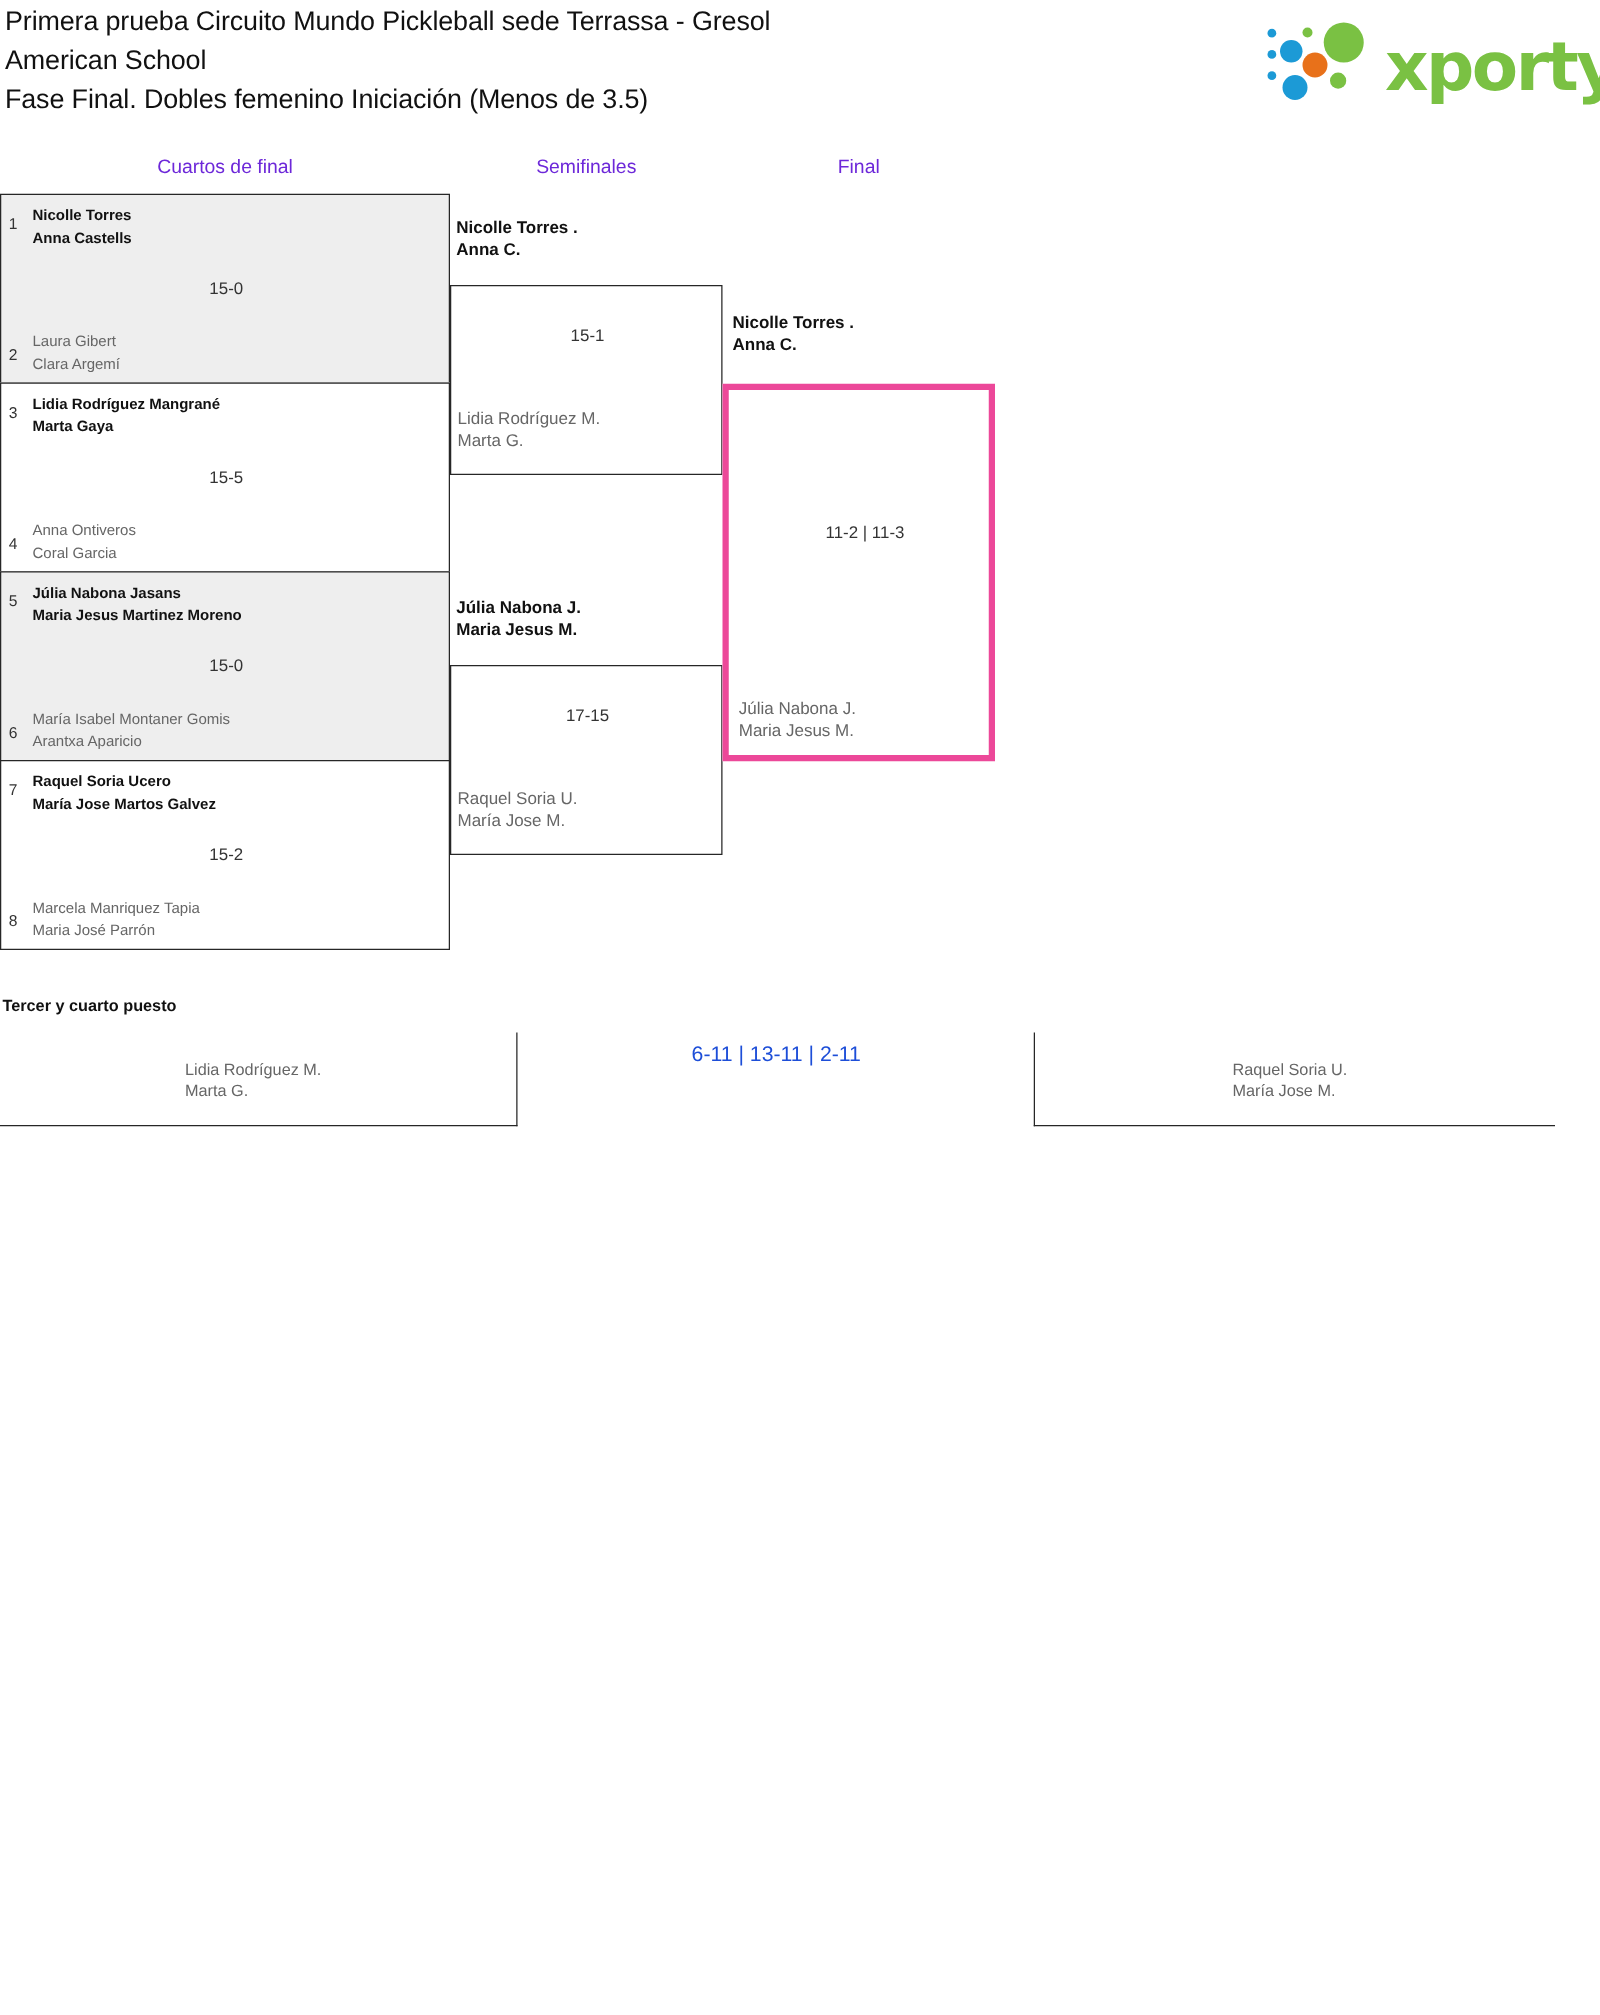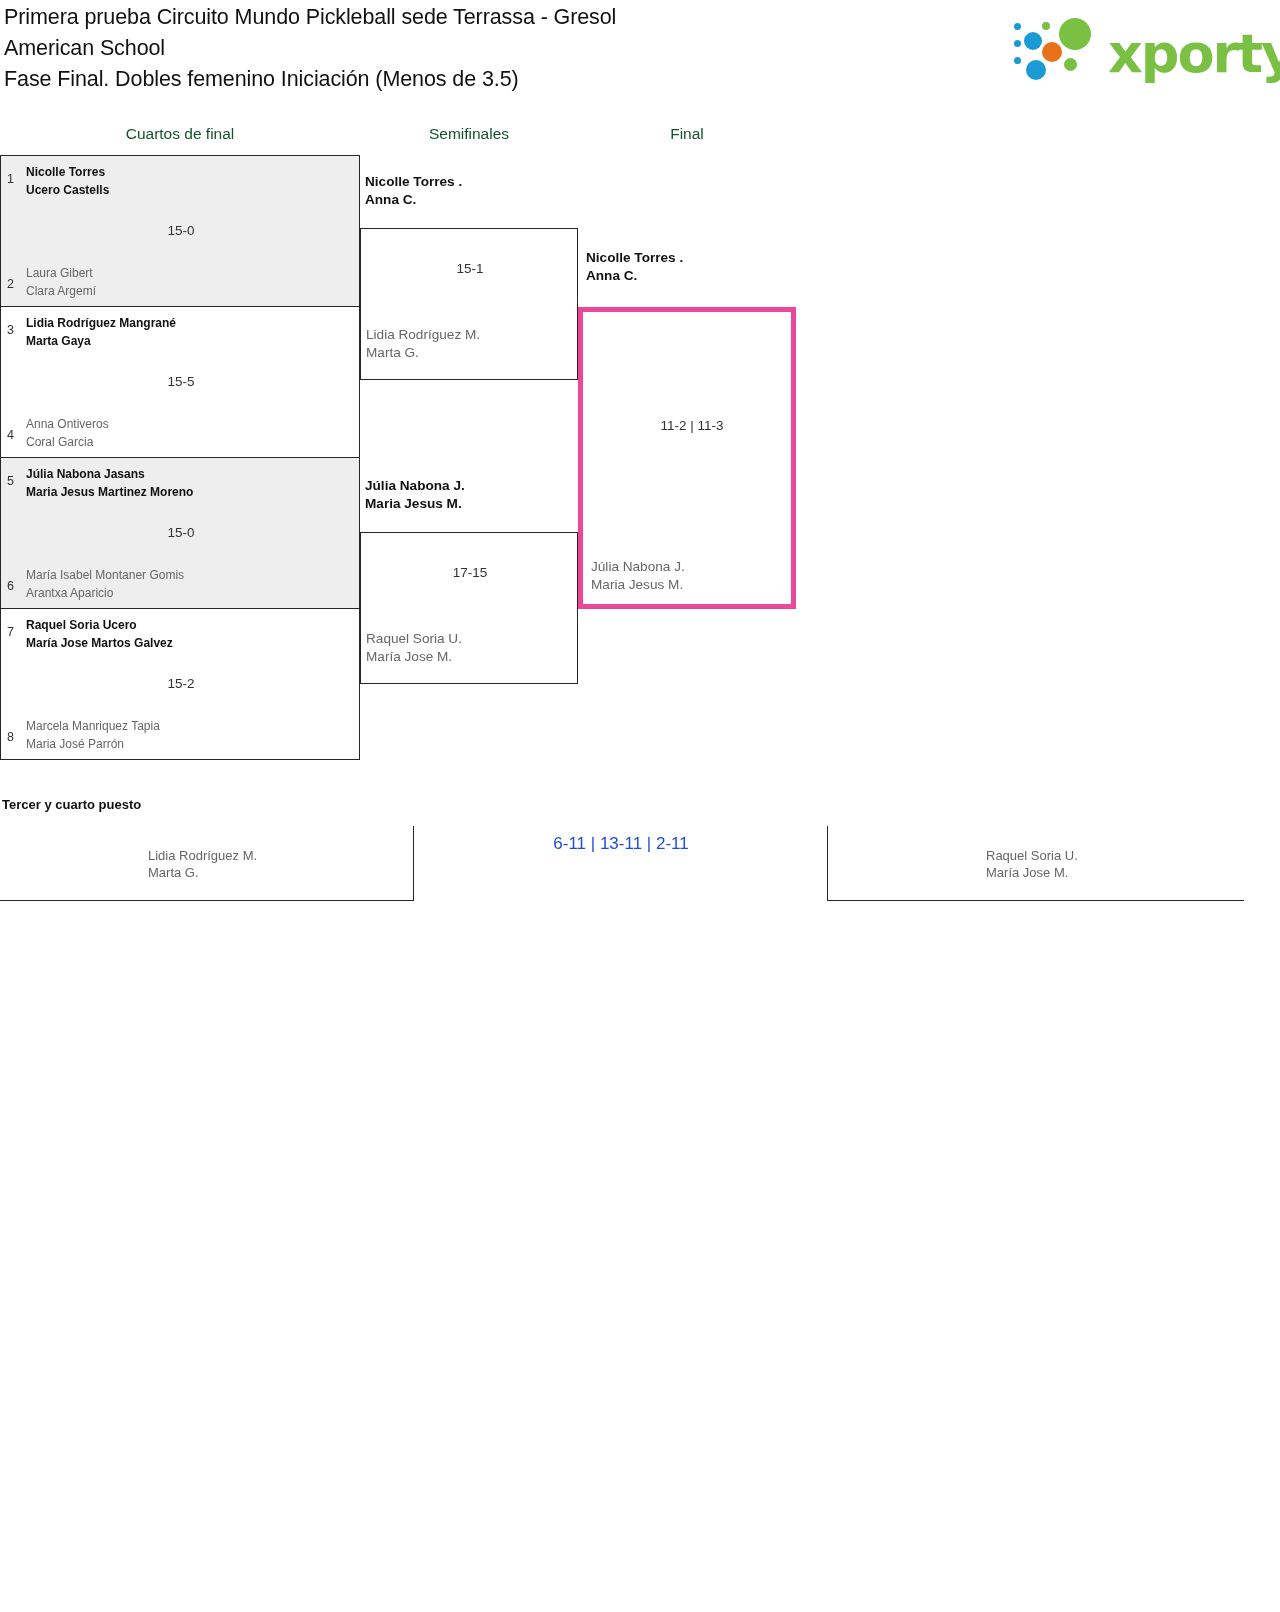--- a/index.html
+++ b/index.html
@@ -26,21 +26,21 @@
   .logo-dots { position: absolute; left: 0px; top: 4px; width: 106px; height: 62px; }
   .dot { position: absolute; border-radius: 50%; }
   .logo-word {
     position: absolute; left: 96px; top: 6px;
     font-size: 54px; font-weight: 700; color: #7ac143;
     letter-spacing: -2px; font-family: "DejaVu Sans", sans-serif;
   }
 
   
   .round-head {
-    position: absolute; font-size: 15.5px; color: #14532d; text-align: center;
+    position: absolute; font-size: 15.5px; color: #6d28d9; text-align: center;
     white-space: nowrap;
   }
 
   
   .qf-box {
     position: absolute; left: 0px; width: 360px;
     border: 1px solid #262626;
   }
   .qf-box.shaded { background: #eeeeee; }
   .qf-box.plain { background: #ffffff; }
@@ -134,21 +134,21 @@
   </div>
 
   <div class="round-head" style="left:0px;   top:125px; width:360px;">Cuartos de final</div>
   <div class="round-head" style="left:360px; top:125px; width:218px;">Semifinales</div>
   <div class="round-head" style="left:578px; top:125px; width:218px;">Final</div>
 
   <div class="qf-box shaded" style="top:155px; height:152px;">
     <div class="seed" style="top:16px;">1</div>
     <div class="team win" style="top:8px;">
       <div>Nicolle Torres</div>
-      <div>Ucero Castells</div>
+      <div>Anna Castells</div>
     </div>
     <div class="score" style="left:0px; top:67px; width:360px;">15-0</div>
     <div class="seed" style="top:121px;">2</div>
     <div class="team lose" style="top:109px;">
       <div>Laura Gibert</div>
       <div>Clara Argemí</div>
     </div>
   </div>
 
   <div class="qf-box plain" style="top:306px; height:152px;">

